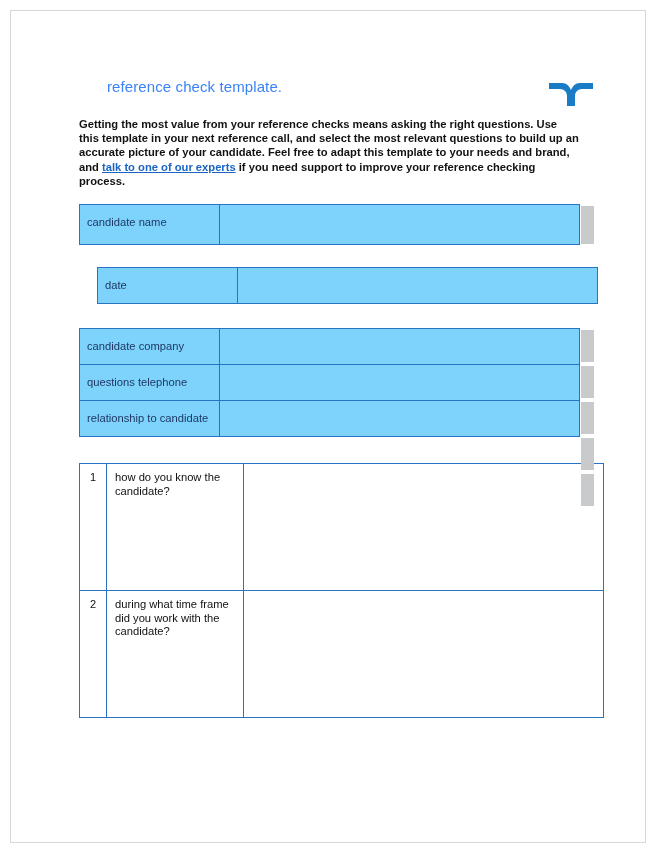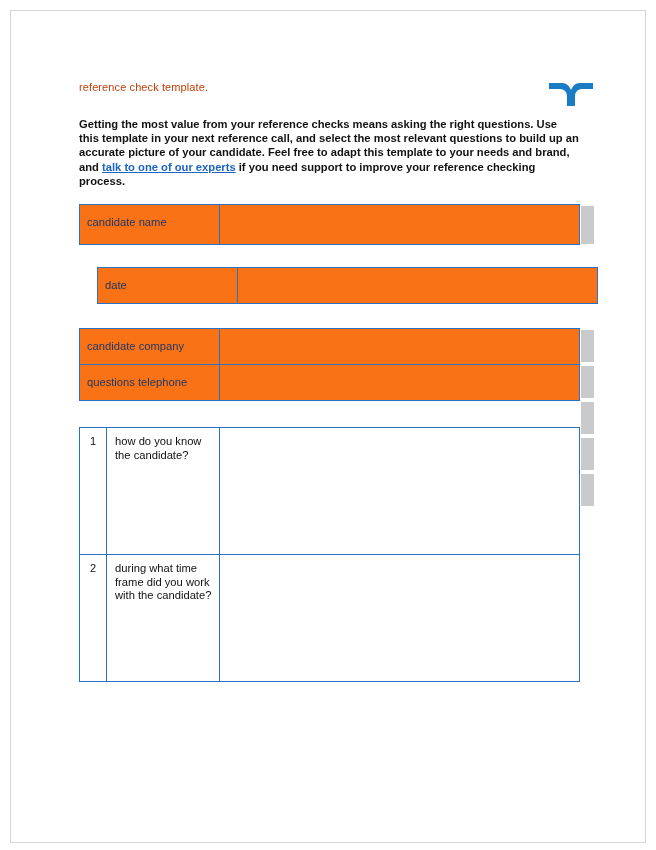--- a/index.html
+++ b/index.html
@@ -35,24 +35,25 @@
     top: 66px;
     width: 512px;
   }
 
   
   .header {
     position: relative;
     height: 36px;
   }
   .doc-title {
-    font-size: 11px;
-    color: #c2410c;
+    font-size: 15px;
+    color: #3b82f6;
     letter-spacing: 0.1px;
     line-height: 20px;
+    margin-left: 28px;
   }
   .logo {
     position: absolute;
     right: -2px;
     top: 4px;
     width: 44px;
     height: 26px;
   }
 
   
@@ -73,21 +74,21 @@
   .tbl {
     position: relative;
     border-collapse: collapse;
     table-layout: fixed;
     width: 500px;
   }
   .tbl td {
     border: 1px solid #2a72c4;
     vertical-align: top;
     padding: 7px 0 0 7px;
-    background: #f97316;
+    background: #7dd3fc;
   }
   .lbl {
     font-size: 11.2px;
     color: #1f3864;
     line-height: 14px;
   }
   .col-label  { width: 140px; }
   .col-value  { width: 360px; }
 
   
@@ -118,21 +119,21 @@
     background: #ffffff;
   }
   .q-num {
     width: 27px;
     text-align: center;
     padding-top: 7px;
     font-size: 11px;
     color: #111111;
   }
   .q-text {
-    width: 113px;
+    width: 137px;
     padding: 7px 6px 0 8px;
     font-size: 11.2px;
     line-height: 13.6px;
     color: #111111;
   }
   .q-ans { width: 360px; }
   .q-row td { height: 127px; }
 </style>
 </head>
 <body>
@@ -188,20 +189,26 @@
               <span class="lbl">candidate company</span>
             </td>
             <td class="col-value"></td>
           </tr>
           <tr class="row-h36">
             <td class="col-label">
               <span class="lbl">questions telephone</span>
             </td>
             <td class="col-value"></td>
           </tr>
+          <tr class="row-h36">
+            <td class="col-label">
+              <span class="lbl">relationship to candidate</span>
+            </td>
+            <td class="col-value"></td>
+          </tr>
         </tbody>
           </table>
         <div class="handle" style="left:502px; top:2px;  height:32px;"></div>
         <div class="handle" style="left:502px; top:38px; height:32px;"></div>
         <div class="handle" style="left:502px; top:74px; height:32px;"></div>
         <div class="handle" style="left:502px; top:110px;height:32px;"></div>
         <div class="handle" style="left:502px; top:146px;height:32px;"></div>
       </div>
 
       <div class="blk-questions">

